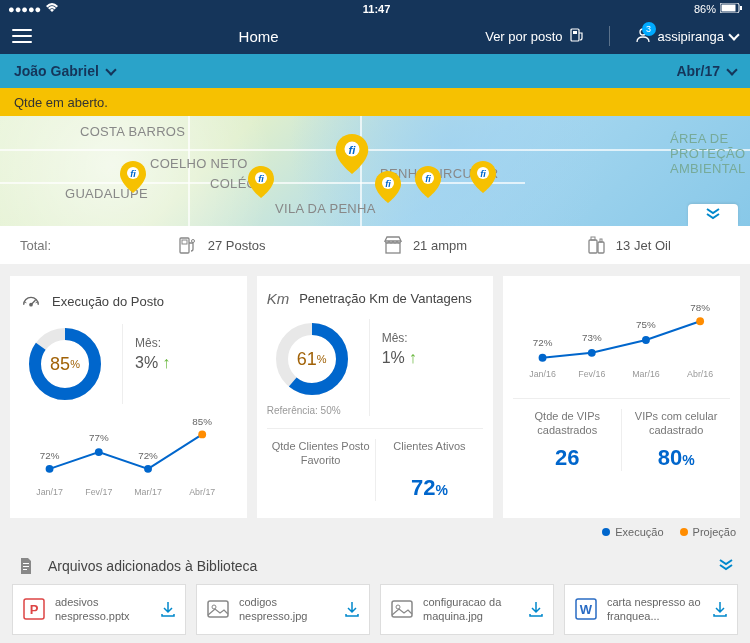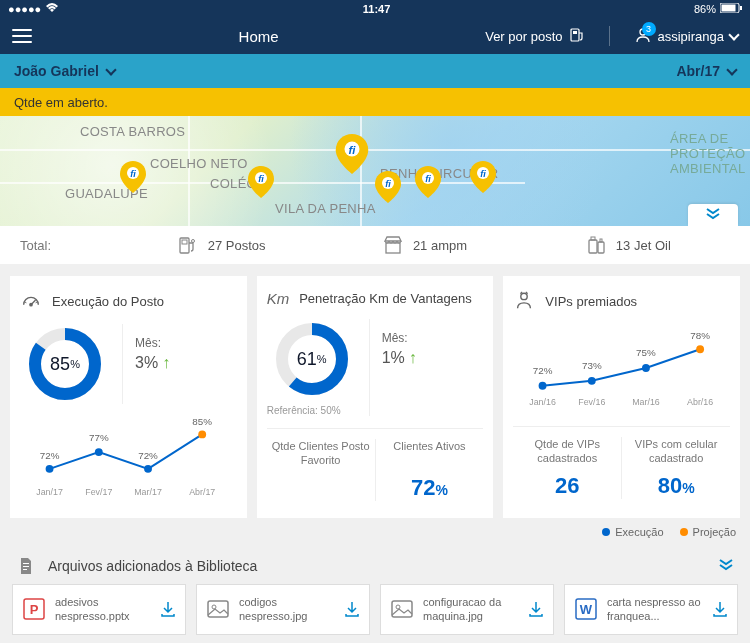--- a/index.html
+++ b/index.html
@@ -54,21 +54,21 @@
 .cards { display: flex; gap: 10px; padding: 12px 10px 4px; }
 .card { background: #fff; flex: 1; padding: 14px 10px; }
 .card-header { display: flex; align-items: center; gap: 10px; margin-bottom: 12px; }
 .card-header svg { width: 22px; height: 22px; }
 .card-title { font-size: 13px; color: #444; }
 
 
 .card1-body { display: flex; gap: 8px; }
 .donut-wrap { width: 90px; text-align: center; position: relative; }
 .donut { width: 80px; height: 80px; margin: 0 auto; position: relative; }
-.donut-val { position: absolute; inset: 0; display: flex; align-items: center; justify-content: center; font-size: 18px; color: #0f172a; }
+.donut-val { position: absolute; inset: 0; display: flex; align-items: center; justify-content: center; font-size: 18px; color: #a16207; }
 .donut-val small { font-size: 11px; }
 .month-box { flex: 1; font-size: 12px; color: #666; padding-top: 12px; }
 .month-val { font-size: 16px; color: #555; margin-top: 4px; display: flex; align-items: center; gap: 4px; }
 .arrow-up { color: #6ab83f; font-size: 16px; }
 .mini-chart { margin-top: 10px; position: relative; height: 90px; }
 .mini-chart svg { width: 100%; height: 100%; }
 
 
 .card2-body { display: flex; gap: 8px; }
 .ref-text { font-size: 10px; color: #999; text-align: left; margin-top: 6px; }
@@ -349,28 +349,20 @@
         <div class="metric-label">Qtde Clientes Posto Favorito</div>
       </div>
       <div class="card2-metric">
         <div class="metric-label">Clientes Ativos</div>
         <div class="metric-val"><span>72</span><small>%</small></div>
       </div>
     </div>
   </div>
 
   <div class="card">
-    <div class="card-header">
-      <svg viewBox="0 0 24 24">
-          <circle cx="12" cy="7" r="3.5" fill="none" stroke="#666" stroke-width="1.5"></circle>
-          <path d="M5 20 Q5 14 12 14 Q19 14 19 20" fill="none" stroke="#666" stroke-width="1.5"></path>
-          <path d="M8 4 L10 2 M16 4 L14 2" stroke="#666" stroke-width="1.3"></path>
-        </svg>
-      <span class="card-title">VIPs premiados</span>
-    </div>
     <div class="card3-chart">
       <svg viewBox="0 0 220 90">
         <text x="30" y="50" font-size="10" fill="#666" text-anchor="middle">72%</text>
         <text x="80" y="45" font-size="10" fill="#666" text-anchor="middle">73%</text>
         <text x="135" y="32" font-size="10" fill="#666" text-anchor="middle">75%</text>
         <text x="190" y="15" font-size="10" fill="#666" text-anchor="middle">78%</text>
         <polyline points="30,62 80,57 135,44 190,25" fill="none" stroke="#0066cc" stroke-width="2"></polyline>
         <circle cx="30" cy="62" r="4" fill="#0066cc"></circle>
         <circle cx="80" cy="57" r="4" fill="#0066cc"></circle>
         <circle cx="135" cy="44" r="4" fill="#0066cc"></circle>

